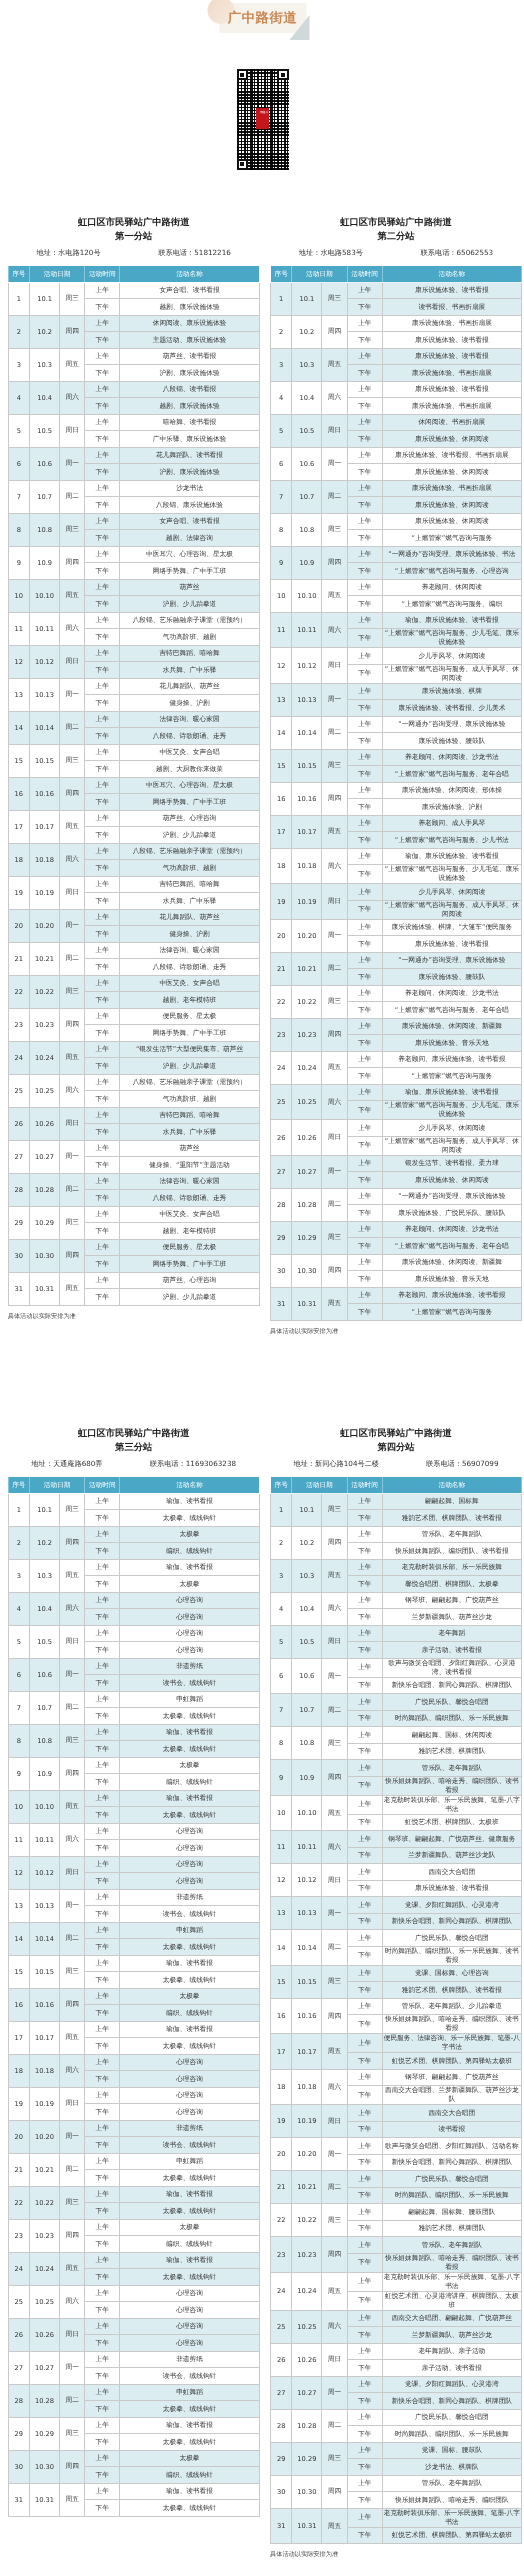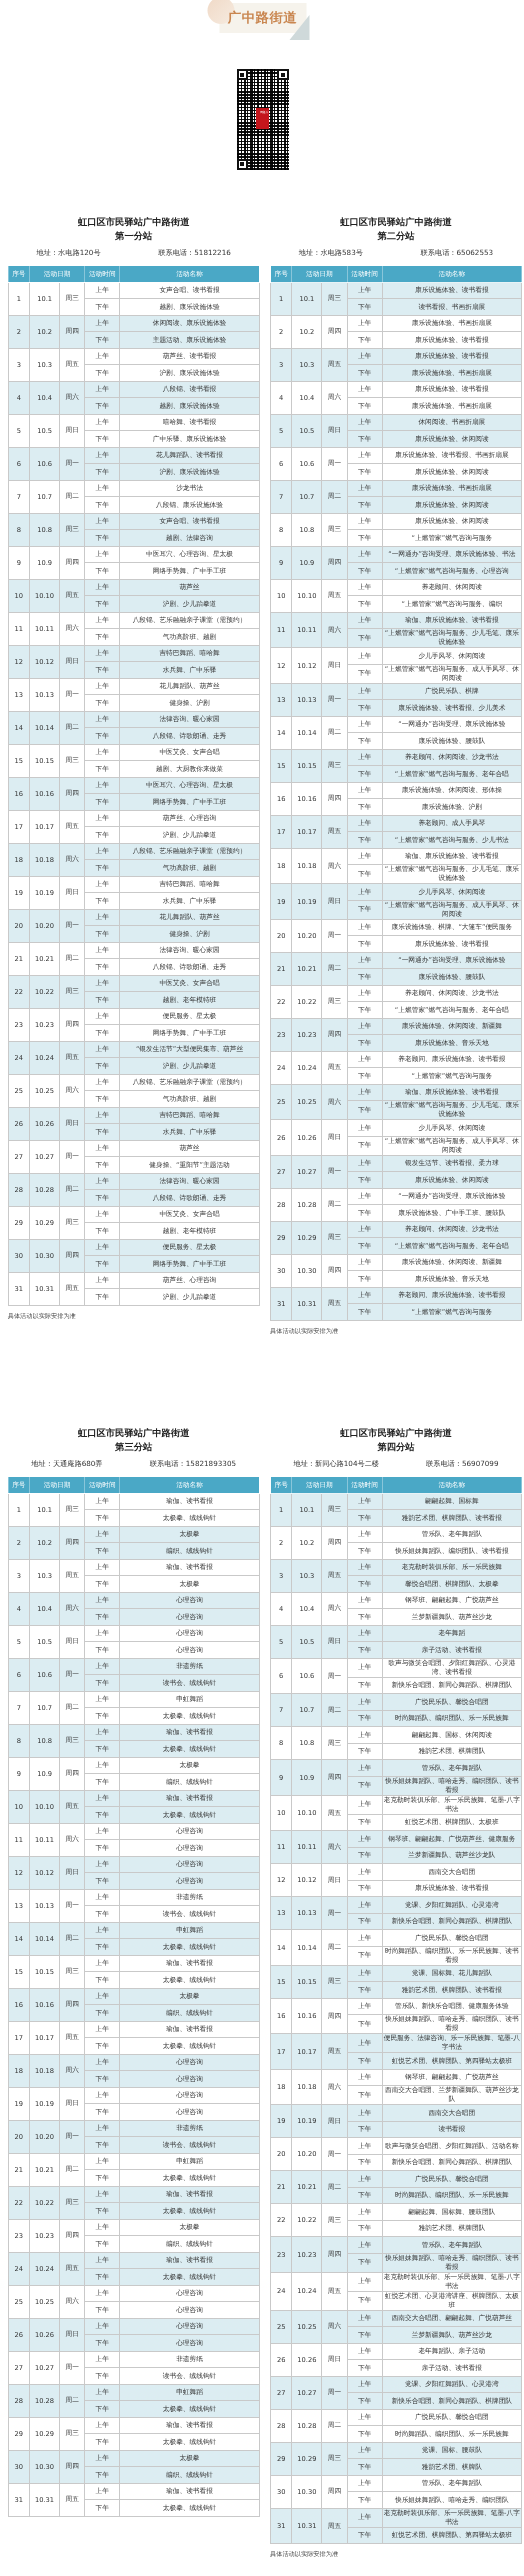--- a/index.html
+++ b/index.html
@@ -568,21 +568,21 @@
       </tr>
       <tr class="" style="height:16.5px;font-size:6.7px;">
         <td>下午</td>
         <td>“上燃管家”燃气咨询与服务、成人手风琴、休闲阅读</td>
       </tr>
         <tr class="alt" style="height:16.5px;font-size:6.7px;">
         <td rowspan="2">13</td>
         <td rowspan="2">10.13</td>
         <td rowspan="2">周一</td>
         <td>上午</td>
-        <td>广悦民乐队、棋牌</td>
+        <td>康乐设施体验、棋牌</td>
       </tr>
       <tr class="alt" style="height:16.5px;font-size:6.7px;">
         <td>下午</td>
         <td>康乐设施体验、读书看报、少儿美术</td>
       </tr>
         <tr class="" style="height:16.5px;font-size:6.7px;">
         <td rowspan="2">14</td>
         <td rowspan="2">10.14</td>
         <td rowspan="2">周二</td>
         <td>上午</td>
@@ -737,21 +737,21 @@
       </tr>
         <tr class="" style="height:16.5px;font-size:6.7px;">
         <td rowspan="2">28</td>
         <td rowspan="2">10.28</td>
         <td rowspan="2">周二</td>
         <td>上午</td>
         <td>“一网通办”咨询受理、康乐设施体验</td>
       </tr>
       <tr class="" style="height:16.5px;font-size:6.7px;">
         <td>下午</td>
-        <td>康乐设施体验、广中手工班、腰鼓队</td>
+        <td>康乐设施体验、广悦民乐队、腰鼓队</td>
       </tr>
         <tr class="alt" style="height:16.5px;font-size:6.7px;">
         <td rowspan="2">29</td>
         <td rowspan="2">10.29</td>
         <td rowspan="2">周三</td>
         <td>上午</td>
         <td>养老顾问、休闲阅读、沙龙书法</td>
       </tr>
       <tr class="alt" style="height:16.5px;font-size:6.7px;">
         <td>下午</td>
@@ -783,21 +783,21 @@
     </table>
     <div class="note" style="font-size:6.2px; margin-top:6.2px;">具体活动以实际安排为准</div>
   </div>
 <div id="s0-st2" class="station" style="left:7.7px; top:1426px; width:252px;">
     <div class="station-title" style="font-size:9.3px;">
                <div>虹口区市民驿站广中路街道</div>
                <div>第三分站</div>
              </div>
     <div class="station-info" style="font-size:7.2px; margin:5.2px 0 7.2px;">
                <span>地址：天通庵路680弄</span>
-               <span>联系电话：15821893305</span>
+               <span>联系电话：11693063238</span>
              </div>
     <table class="sched teal">
       <colgroup>
         <col style="width:8.5%">
         <col style="width:12%">
         <col style="width:10%">
         <col style="width:14%">
         <col style="width:55.5%">
       </colgroup>
       <thead>
@@ -1331,32 +1331,32 @@
       </tr>
       <tr class="" style="height:16.5px;font-size:6.7px;">
         <td>下午</td>
         <td>时尚舞蹈队、编织团队、乐一乐民族舞、读书看报</td>
       </tr>
         <tr class="alt" style="height:16.5px;font-size:6.7px;">
         <td rowspan="2">15</td>
         <td rowspan="2">10.15</td>
         <td rowspan="2">周三</td>
         <td>上午</td>
-        <td>党课、国标舞、花儿舞蹈队</td>
+        <td>党课、国标舞、心理咨询</td>
       </tr>
       <tr class="alt" style="height:16.5px;font-size:6.7px;">
         <td>下午</td>
         <td>雅韵艺术团、棋牌团队、读书看报</td>
       </tr>
         <tr class="" style="height:16.5px;font-size:6.7px;">
         <td rowspan="2">16</td>
         <td rowspan="2">10.16</td>
         <td rowspan="2">周四</td>
         <td>上午</td>
-        <td>管乐队、新快乐合唱团、健康服务体验</td>
+        <td>管乐队、老年舞蹈队、少儿跆拳道</td>
       </tr>
       <tr class="" style="height:16.5px;font-size:6.7px;">
         <td>下午</td>
         <td>快乐姐妹舞蹈队、嘻哈走秀、编织团队、读书看报</td>
       </tr>
         <tr class="alt" style="height:16.5px;font-size:6.7px;">
         <td rowspan="2">17</td>
         <td rowspan="2">10.17</td>
         <td rowspan="2">周五</td>
         <td>上午</td>
@@ -1489,21 +1489,21 @@
       </tr>
         <tr class="alt" style="height:16.5px;font-size:6.7px;">
         <td rowspan="2">29</td>
         <td rowspan="2">10.29</td>
         <td rowspan="2">周三</td>
         <td>上午</td>
         <td>党课、国标、腰鼓队</td>
       </tr>
       <tr class="alt" style="height:16.5px;font-size:6.7px;">
         <td>下午</td>
-        <td>雅韵艺术团、棋牌队</td>
+        <td>沙龙书法、棋牌队</td>
       </tr>
         <tr class="" style="height:16.5px;font-size:6.7px;">
         <td rowspan="2">30</td>
         <td rowspan="2">10.30</td>
         <td rowspan="2">周四</td>
         <td>上午</td>
         <td>管乐队、老年舞蹈队</td>
       </tr>
       <tr class="" style="height:16.5px;font-size:6.7px;">
         <td>下午</td>

